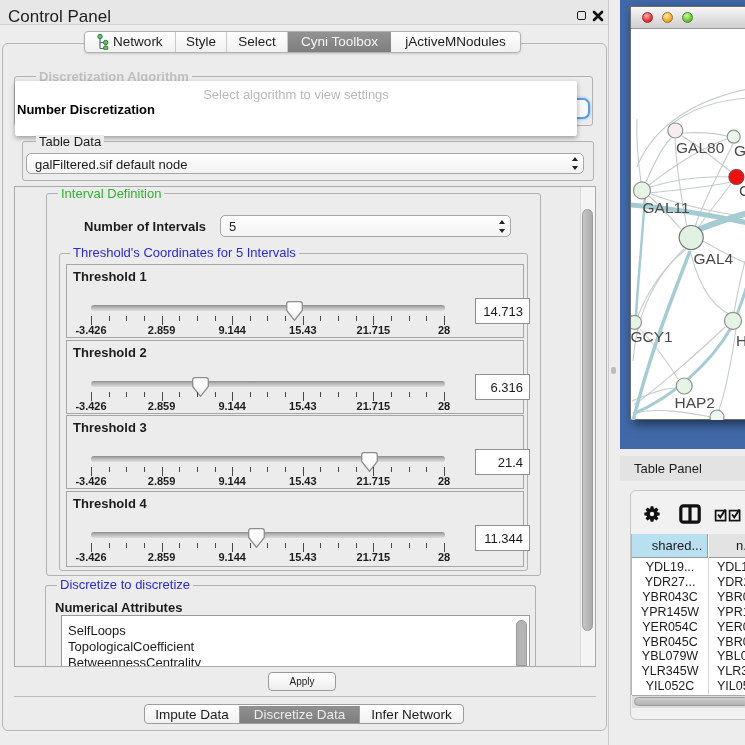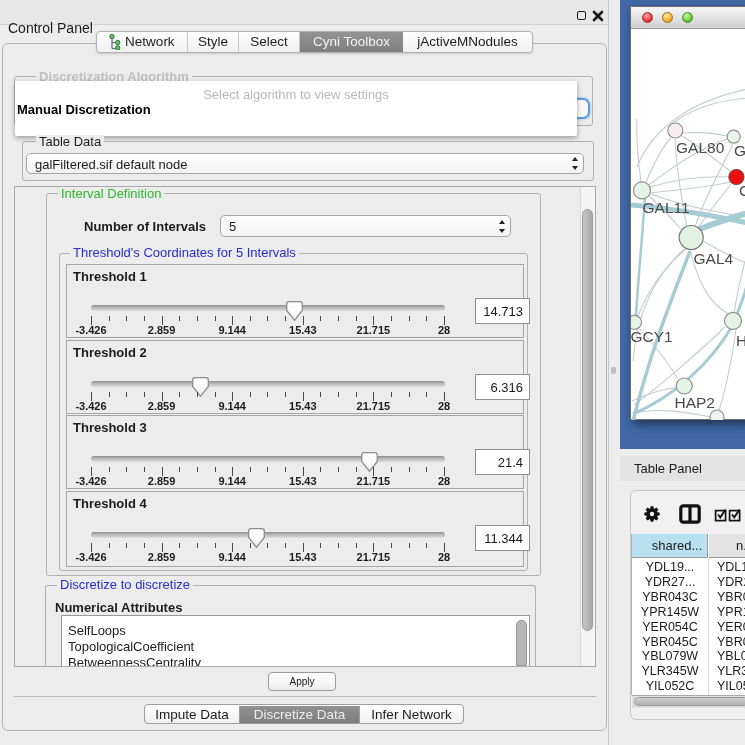--- a/index.html
+++ b/index.html
@@ -21,50 +21,50 @@
 .slabels { position:absolute; left:24px; top:59px; width:354px; height:11px; font-size:11px; font-weight:bold; }
 .slabels span { position:absolute; transform:translateX(-50%); }
 .thumb { position:absolute; top:36px; width:17px; height:20px; }
 .vbox { position:absolute; left:408px; top:33px; width:55px; height:26px; background:#fff; border:1px solid #909090; font-size:13px; text-align:right; padding:5px 6px 0 0; }
 .seg { display:inline-block; height:100%; font-size:13.5px; text-align:center; }
 </style>
 </head>
 <body>
 
 <div class="abs" style="left:0;top:0;width:620px;height:25px;background:#e7e7e7;border-bottom:1px solid #d2d2d2;">
-  <div class="abs" style="left:8px;top:20px;font-size:14px;">Control Panel</div>
+  <div class="abs" style="left:8px;top:7px;font-size:17px;">Control Panel</div>
   <div class="abs" style="left:577px;top:11px;width:9px;height:9px;border:1.5px solid #1a1a1a;border-radius:2px;"></div>
   <svg class="abs" style="left:592px;top:10px;" width="12" height="12" viewBox="0 0 12 12">
       <path d="M2 2 L10 10 M10 2 L2 10" stroke="#111" stroke-width="2.6" stroke-linecap="round"></path>
     </svg>
 </div>
 
 <div class="abs" style="left:2px;top:43px;width:605px;height:688px;border:1px solid #b5b5b5;border-radius:6px;background:#ececec;"></div>
 
-<div class="abs" style="left:96px;top:31px;width:437px;height:22px;background:linear-gradient(#ffffff,#f0f0f0);border:1px solid #b2b2b2;border-radius:4px;overflow:hidden;white-space:nowrap;box-shadow:0 1px 2px rgba(0,0,0,0.15);">
+<div class="abs" style="left:84px;top:31px;width:437px;height:22px;background:linear-gradient(#ffffff,#f0f0f0);border:1px solid #b2b2b2;border-radius:4px;overflow:hidden;white-space:nowrap;box-shadow:0 1px 2px rgba(0,0,0,0.15);">
   <div class="seg" style="width:91px;line-height:20px;border-right:1px solid #c9c9c9;">
     <svg width="12" height="17" viewBox="0 0 12 17" style="vertical-align:-4px;">
         <path d="M3 5 V15.5 M3 9.5 H8 M3 15.5 H8" stroke="#5a6b7d" stroke-width="1.2" fill="none"></path>
         <g fill="#6abf69" stroke="#2e7d32" stroke-width="1">
           <circle cx="3" cy="3.5" r="2.2"></circle>
           <circle cx="8.7" cy="9.5" r="2.2"></circle>
           <circle cx="8.7" cy="15" r="2.2"></circle>
         </g>
       </svg>
     Network</div><div class="seg" style="width:51px;line-height:20px;border-right:1px solid #c9c9c9;">Style</div><div class="seg" style="width:61px;line-height:20px;border-right:1px solid #c9c9c9;">Select</div><div class="seg" style="width:103px;line-height:20px;background:linear-gradient(#939393,#7e7e7e);color:#f4f4f4;">Cyni Toolbox</div><div class="seg" style="width:129px;line-height:20px;">jActiveMNodules</div>
 </div>
 
 <div class="gbox" style="left:14px;top:76px;width:579px;height:50px;"></div>
 <div class="gtitle" style="left:28px;top:70px;color:#c0c0c0;font-weight:bold;">Discretization Algorithm</div>
 
 <div class="abs" style="left:560px;top:98px;width:30px;height:21px;border:2.5px solid #5b9fe0;border-radius:7px;background:#f8f8f8;box-shadow:0 0 3px #7ab0e8;"></div>
 
 <div class="abs" style="left:15px;top:81px;width:562px;height:55px;background:#ffffff;border-radius:2px;box-shadow:0 2px 5px rgba(0,0,0,0.35);">
   <div class="abs" style="left:0;top:6px;width:100%;text-align:center;font-size:13px;color:#b9b9b9;">Select algorithm to view settings</div>
-  <div class="abs" style="left:2px;top:21px;font-size:13px;font-weight:bold;color:#000;">Manual Discretization</div>
+  <div class="abs" style="left:2px;top:21px;font-size:13px;font-weight:bold;color:#000;">Number Discretization</div>
 </div>
 
 <div class="gbox" style="left:22px;top:141px;width:572px;height:40px;"></div>
 <div class="gtitle" style="left:28px;top:135px;">Table Data</div>
 <div class="combo" style="left:26px;top:153px;width:558px;height:21px;">
   <span class="ctext">galFiltered.sif default node</span>
   <span class="stepper" style="left:544px;top:3px;"></span>
 </div>
 
 <div class="abs" style="left:14px;top:186px;width:582px;height:481px;border:1px solid #a9a9a9;background:#ececec;"></div>

